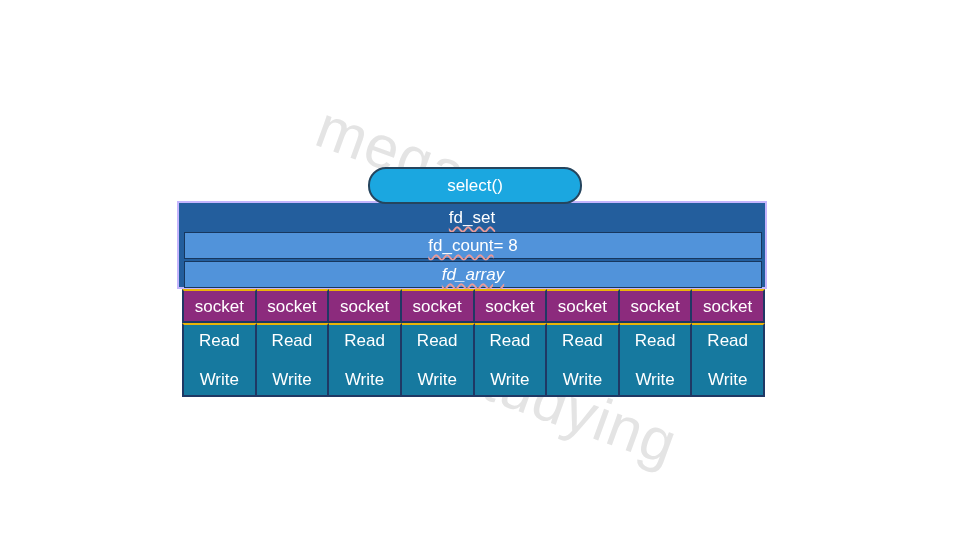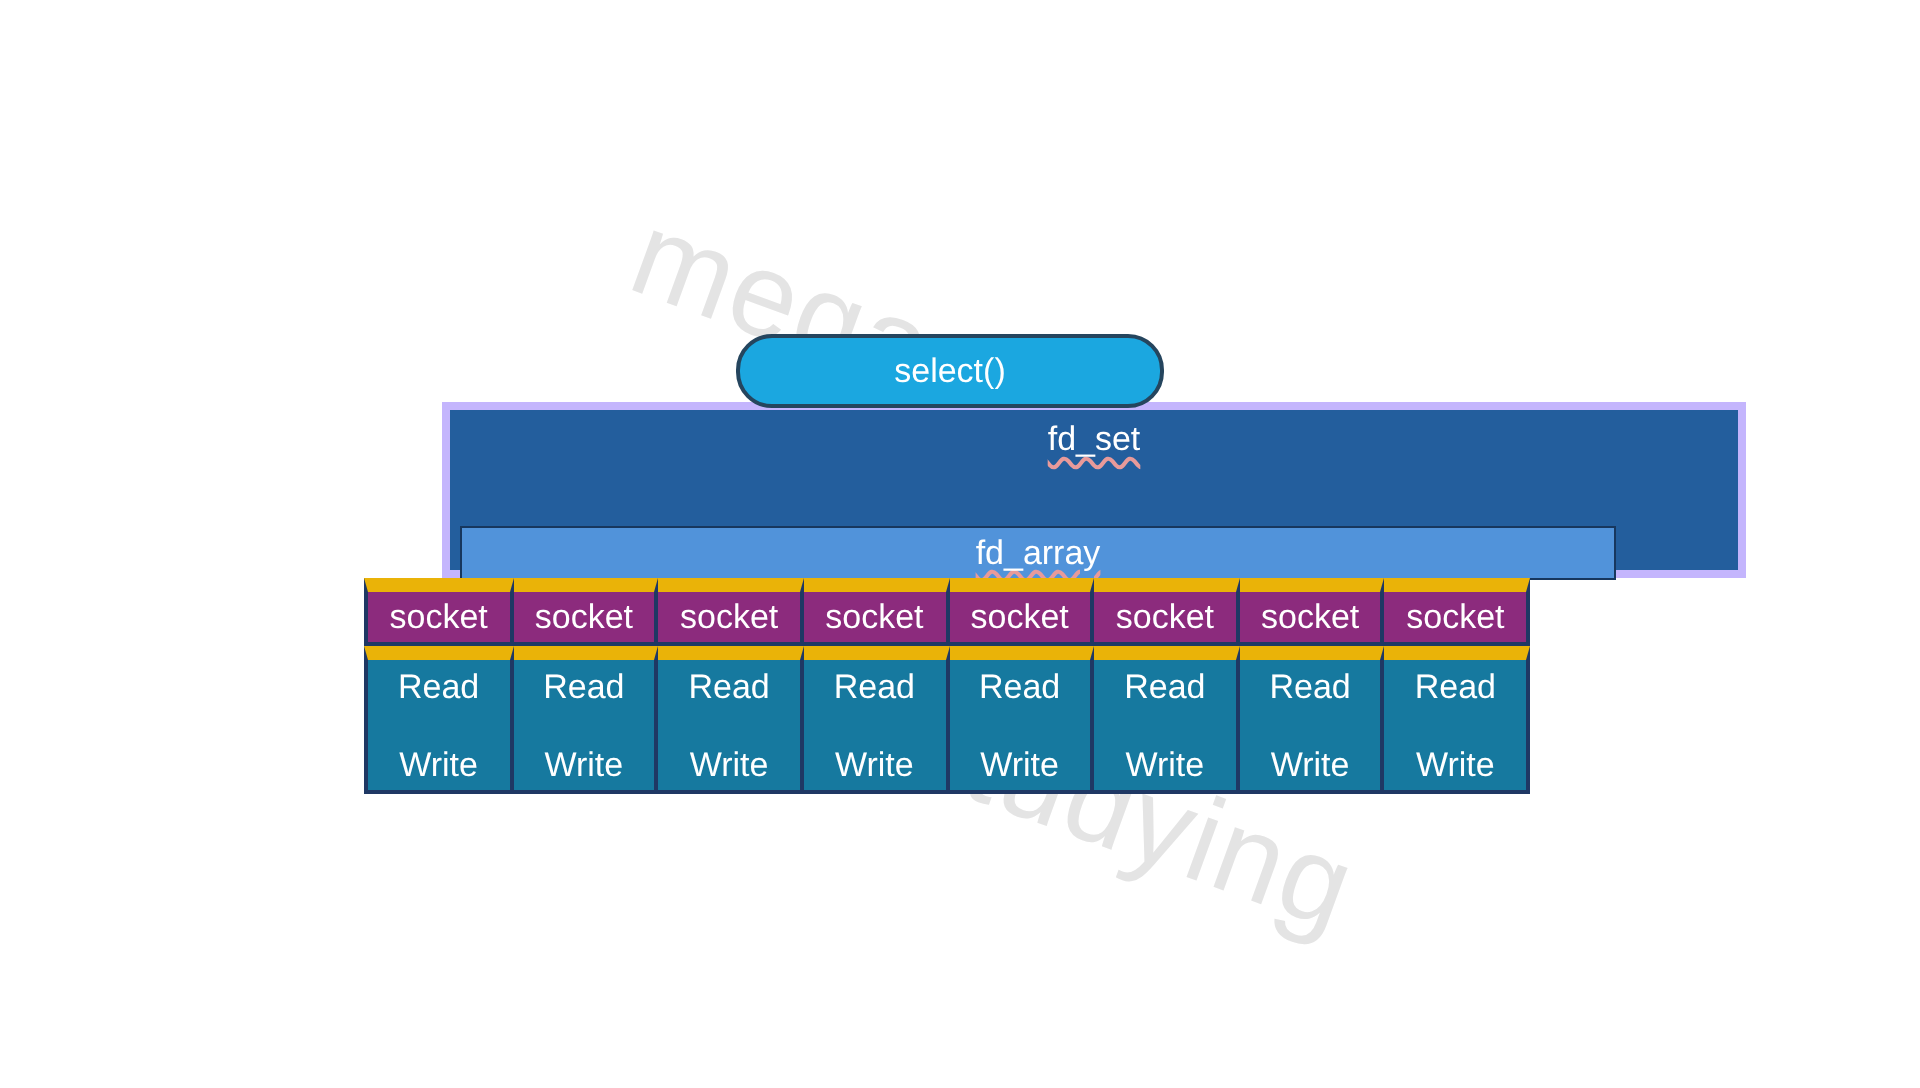--- a/index.html
+++ b/index.html
@@ -31,44 +31,44 @@
   }
   
   .pill{
     position:absolute;z-index:4;left:368px;top:167px;width:214px;height:37px;
     background:#1ba7e0;border:2px solid #25455e;border-radius:18px;
     display:flex;align-items:center;justify-content:center;box-sizing:border-box;
     color:#ffffff;font-size:17px;
   }
   
   .fdset-box{
-    position:absolute;z-index:3;left:177px;top:201px;width:652px;height:88px;
-    background:#235e9d;border:4px solid #c4b5fd;box-sizing:border-box;margin-left:44px;
+    position:absolute;z-index:3;left:177px;top:201px;width:590px;height:88px;
+    background:#235e9d;border:2px solid #c4b5fd;box-sizing:border-box;
   }
   .fdset-label{
     position:absolute;left:0;top:3px;width:100%;height:24px;
     display:flex;align-items:center;justify-content:center;
     color:#ffffff;font-size:17px;
   }
   .bar{
     position:absolute;left:5px;width:578px;height:27px;
     background:#5193da;border:1px solid #17375e;box-sizing:border-box;
     display:flex;align-items:center;justify-content:center;
     color:#ffffff;font-size:17px;
   }
   #fdcount{top:29px;}
-  #fdarray{top:58px;}
+  #fdarray{top:58px;font-style:italic;}
   
   .row{position:absolute;z-index:3;left:182px;width:583px;display:flex;box-sizing:border-box;}
   #socketRow{top:289px;height:34px;}
   #rwRow{top:323px;height:74px;}
   .cell{
     flex:1;display:flex;flex-direction:column;align-items:center;justify-content:center;
     box-sizing:border-box;color:#ffffff;font-size:17px;line-height:23px;
-    border-top:7px solid #eab308;border-bottom:2px solid #1f3864;border-right:2px solid #1f3864;
+    border-top:2px solid #eab308;border-bottom:2px solid #1f3864;border-right:2px solid #1f3864;
   }
   .cell:first-child{border-left:2px solid #1f3864;}
   #socketRow .cell{background:#8c2b7d;}
   #rwRow .cell{background:#16799f;gap:16px;}
 </style>
 </head>
 <body>
 
 <div class="slide">
 
@@ -76,20 +76,24 @@
   <div class="watermark" id="wm2" style="color: rgb(228, 228, 228);">megastudying</div>
 
 
   <div class="pill">
     <span>select()</span>
   </div>
 
   <div class="fdset-box">
     <div class="fdset-label" id="fdsetLabel">
         <span class="wavy-bar">fd_set</span>
+      </div>
+    <div class="bar" id="fdcount">
+        <span class="wavy-bar">fd_count</span>
+        <span> = 8</span>
       </div>
     <div class="bar" id="fdarray">
         <span class="wavy-bar">fd_array</span>
       </div>
   </div>
 
   <div class="row" id="socketRow">
       <div class="cell">
         <span>socket</span>
       </div>

